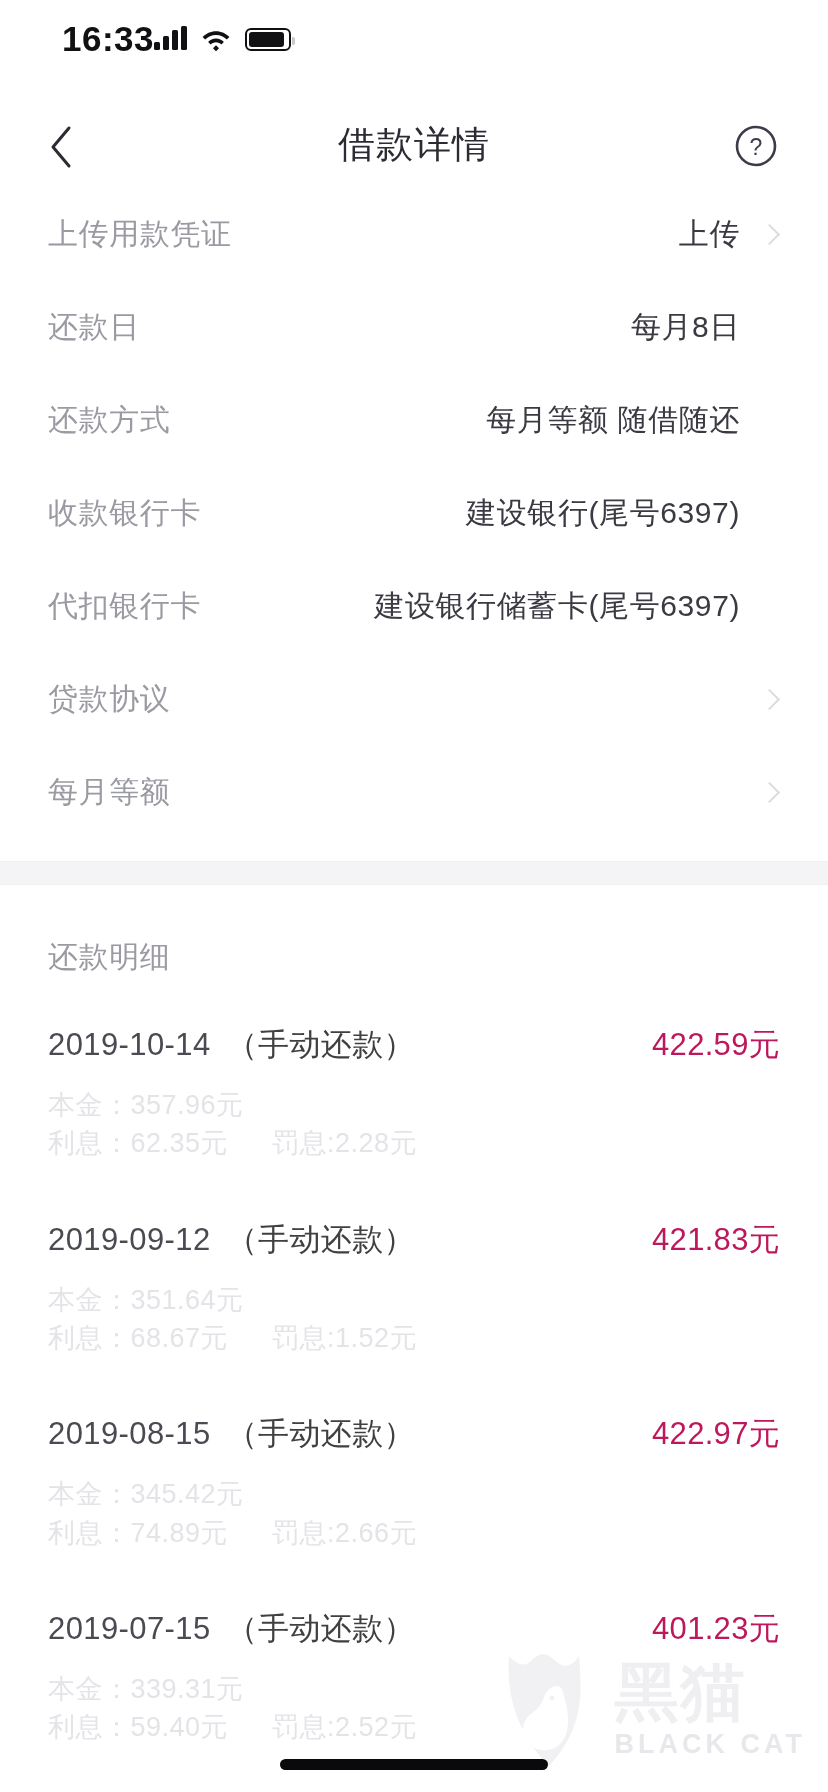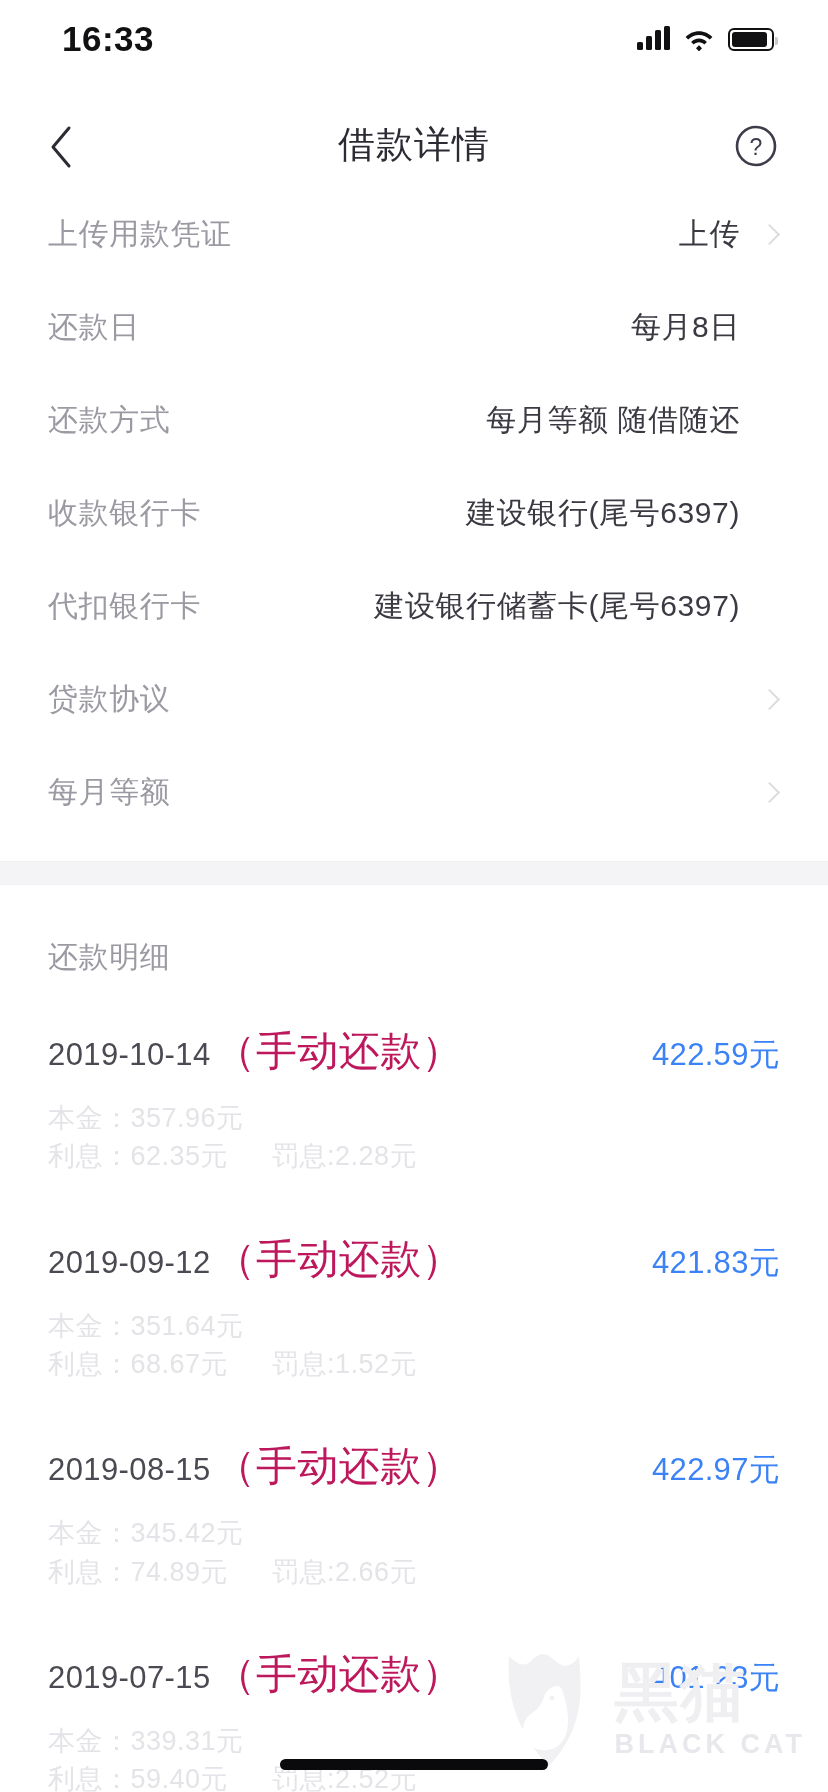--- a/index.html
+++ b/index.html
@@ -14,21 +14,20 @@
     overflow: hidden;
     position: relative;
     -webkit-font-smoothing: antialiased;
   }
 
   
   .status-bar {
     height: 78px;
     display: flex;
     align-items: center;
-    justify-content: space-between;
     padding: 0 54px 0 62px;
     box-sizing: border-box;
   }
   .status-time {
     font-size: 35px;
     font-weight: 700;
     color: #111114;
     letter-spacing: 0.5px;
   }
   .status-icons {
@@ -181,29 +180,29 @@
   .repay-top {
     display: flex;
     align-items: baseline;
   }
   .repay-date {
     font-size: 31px;
     color: #4a4a52;
     letter-spacing: 0.4px;
   }
   .repay-type {
-    font-size: 41px;
-    color: #be185d;
-    margin-left: 4px;
+    font-size: 31px;
+    color: #404040;
+    margin-left: 16px;
     letter-spacing: 0.4px;
   }
   .repay-amount {
     margin-left: auto;
     font-size: 31px;
-    color: #3b82f6;
+    color: #be185d;
     letter-spacing: 0.3px;
   }
   .repay-sub {
     margin-top: 20px;
     font-size: 27px;
     color: #e4e4e8;
     letter-spacing: 0.5px;
     line-height: 1.42;
   }
   .repay-sub .pen {

